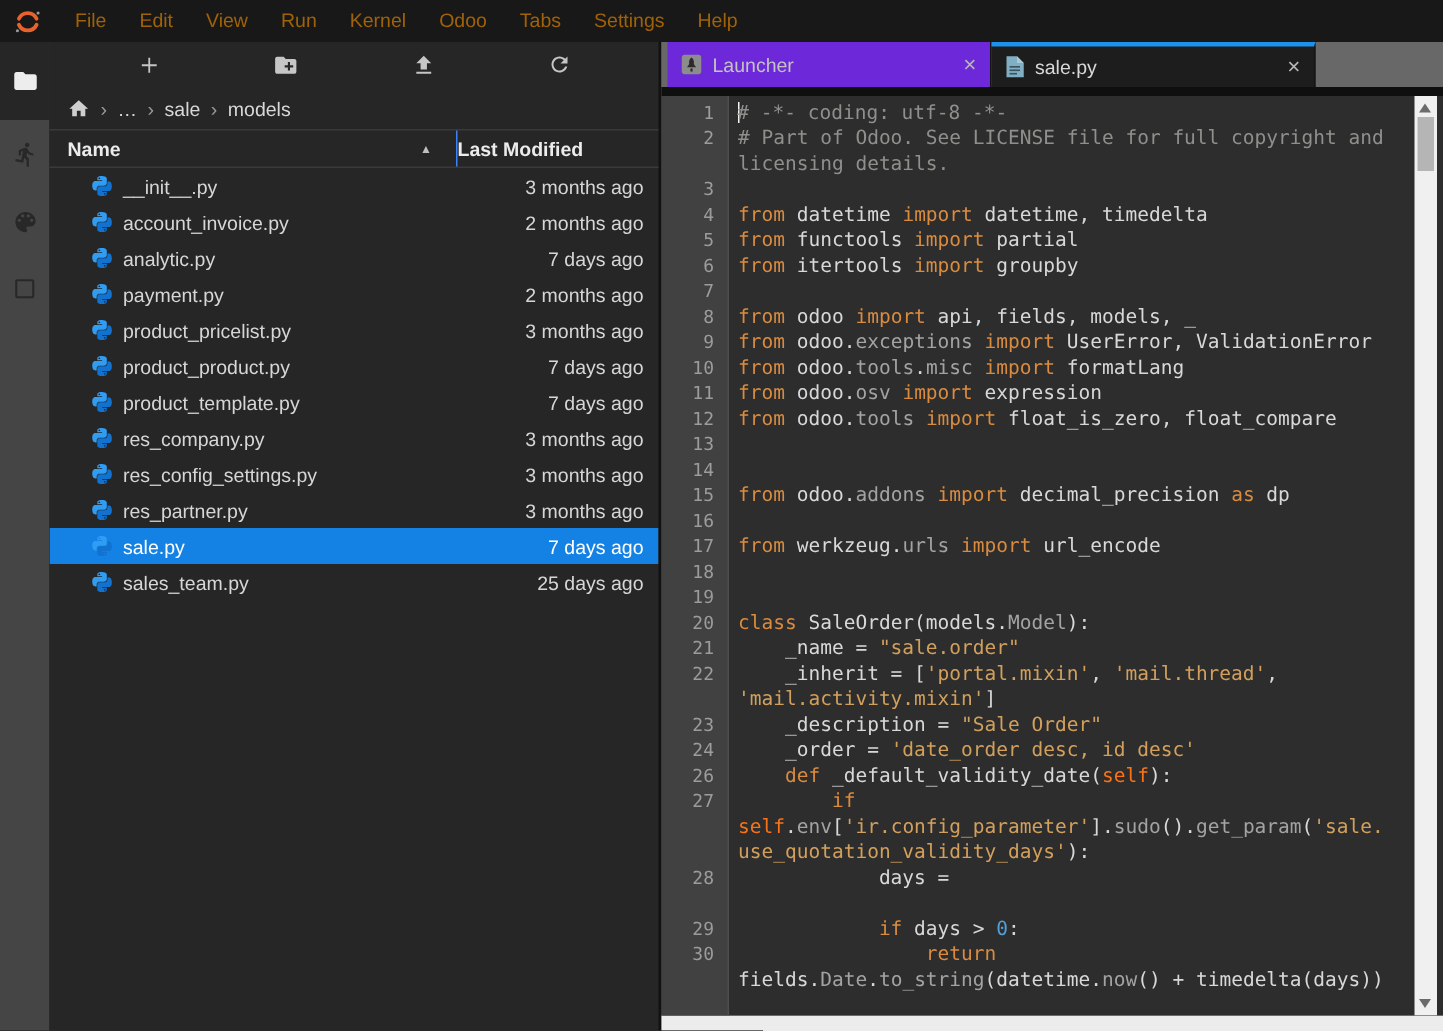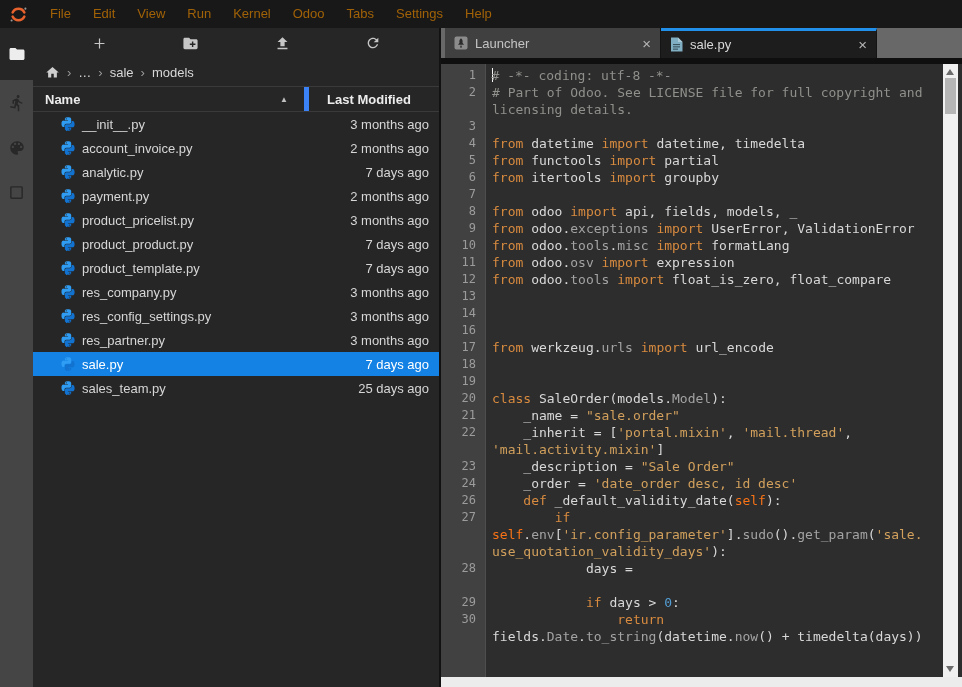--- a/index.html
+++ b/index.html
@@ -22,31 +22,31 @@
   
   .panel { width:408px; flex:none; background:#262626; border-right:2px solid #121212; display:flex; flex-direction:column; }
   .fb-toolbar { height:30px; flex:none; display:flex; align-items:center; justify-content:space-between; padding:0 58px; }
   .tb { background:none; border:none; color:#c6c6c6; display:flex; cursor:pointer; }
   .breadcrumb { height:28px; flex:none; display:flex; align-items:center; padding-left:12px; gap:7px; font-size:13px; color:#d8d8d8; }
   .crumb-sep { color:#9a9a9a; font-size:13px; }
   .crumb { cursor:pointer; }
   .fb-header { height:26px; flex:none; display:flex; align-items:stretch; border-top:1px solid #3a3a3a; border-bottom:1px solid #3a3a3a; font-size:13px; font-weight:bold; color:#ececec; }
   .col-name { width:271px; flex:none; display:flex; align-items:center; padding-left:12px; }
   .sort { margin-left:auto; margin-right:16px; font-size:8px; color:#c0c0c0; }
-  .col-mod { flex:1; text-align:center; padding-right:10px; border-left:5px solid #3b82f6; line-height:25px; }
+  .col-mod { flex:1; text-align:left; padding-right:10px; border-left:1px solid #3b82f6; line-height:25px; }
   .fb-list { flex:1; overflow:hidden; }
   .frow { height:24px; display:flex; align-items:center; font-size:13px; color:#d6d6d6; padding-left:28px; cursor:pointer; }
   .ficon { display:flex; margin-right:7px; flex:none; }
   .fdate { margin-left:auto; padding-right:10px; }
   .frow.selected { background:#1482e4; color:#ffffff; }
 
   
   .editorpane { flex:1; display:flex; flex-direction:column; background:#686868; min-width:0; }
   .tabbar { height:30px; flex:none; display:flex; background:#686868; padding-left:4px; }
-  .tab { width:216px; flex:none; display:flex; align-items:center; gap:7px; padding:0 9px; font-size:13px; color:#c3c3c3; background:#404040; border-right:1px solid #141414; cursor:pointer; }
+  .tab { width:216px; flex:none; display:flex; align-items:center; gap:7px; padding:0 9px; font-size:13px; color:#c3c3c3; background:#6d28d9; border-right:1px solid #141414; cursor:pointer; }
   .tab.active { background:#1d1d1d; border-top:3px solid #2090ea; color:#d8d8d8; }
   .tabclose { margin-left:auto; font-size:15px; color:#b5b5b5; line-height:1; cursor:pointer; }
   .darkstrip { height:6px; flex:none; background:#0f0f0f; }
   .editor { flex:1; position:relative; background:#2d2d2d; overflow:hidden; }
   .codearea { position:absolute; left:0; top:0; right:21px; bottom:0; padding-top:3px; }
   .codearea::before { content:""; position:absolute; left:0; top:-3px; bottom:0; width:44px; background:#414141; border-right:1px solid #4e4e4e; }
   .crow { display:flex; height:17px; position:relative; font-family:"DejaVu Sans Mono",monospace; font-size:13px; }
   .ln { width:44px; flex:none; text-align:right; padding-right:9px; color:#9c9c9c; font-size:12px; line-height:17px; position:relative; z-index:1; }
   .codeline { white-space:pre; color:#d8d8d8; padding-left:7px; line-height:17px; }
   .tk-k { color:#d98b3f; }
@@ -385,20 +385,24 @@
             </div>
             <div class="crow">
               <span class="ln">13</span>
               <span class="codeline"></span>
             </div>
             <div class="crow">
               <span class="ln">14</span>
               <span class="codeline"></span>
             </div>
             <div class="crow">
+              <span class="ln">15</span>
+              <span class="codeline"><span class="tk-k">from</span><span class="tk-t"> odoo.</span><span class="tk-p">addons</span><span class="tk-t"> </span><span class="tk-k">import</span><span class="tk-t"> decimal_precision </span><span class="tk-k">as</span><span class="tk-t"> dp</span></span>
+            </div>
+            <div class="crow">
               <span class="ln">16</span>
               <span class="codeline"></span>
             </div>
             <div class="crow">
               <span class="ln">17</span>
               <span class="codeline"><span class="tk-k">from</span><span class="tk-t"> werkzeug.</span><span class="tk-p">urls</span><span class="tk-t"> </span><span class="tk-k">import</span><span class="tk-t"> url_encode</span></span>
             </div>
             <div class="crow">
               <span class="ln">18</span>
               <span class="codeline"></span>

